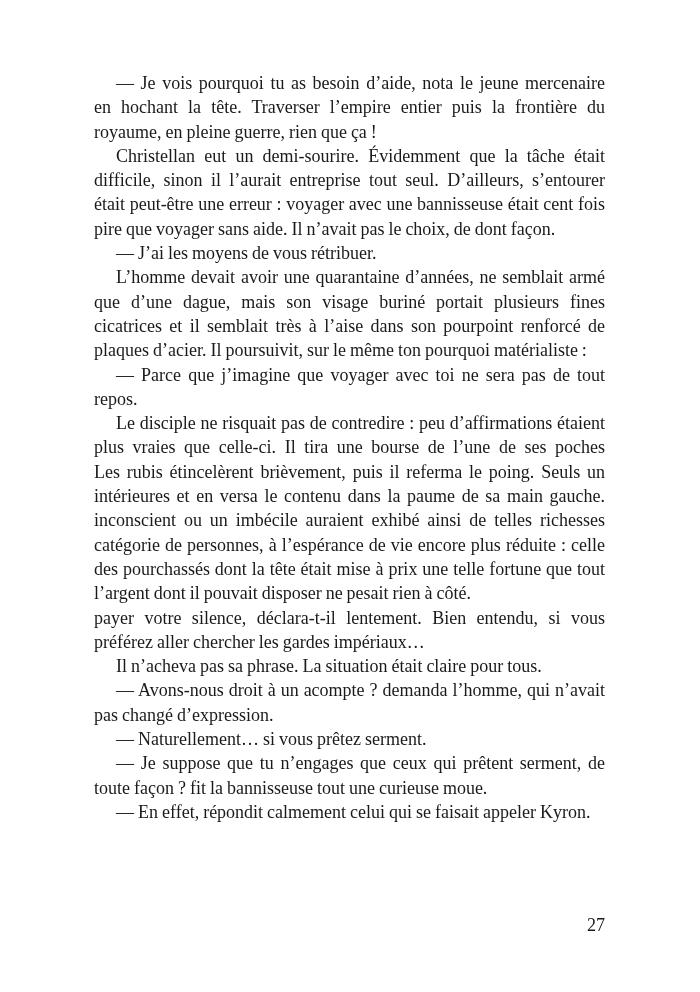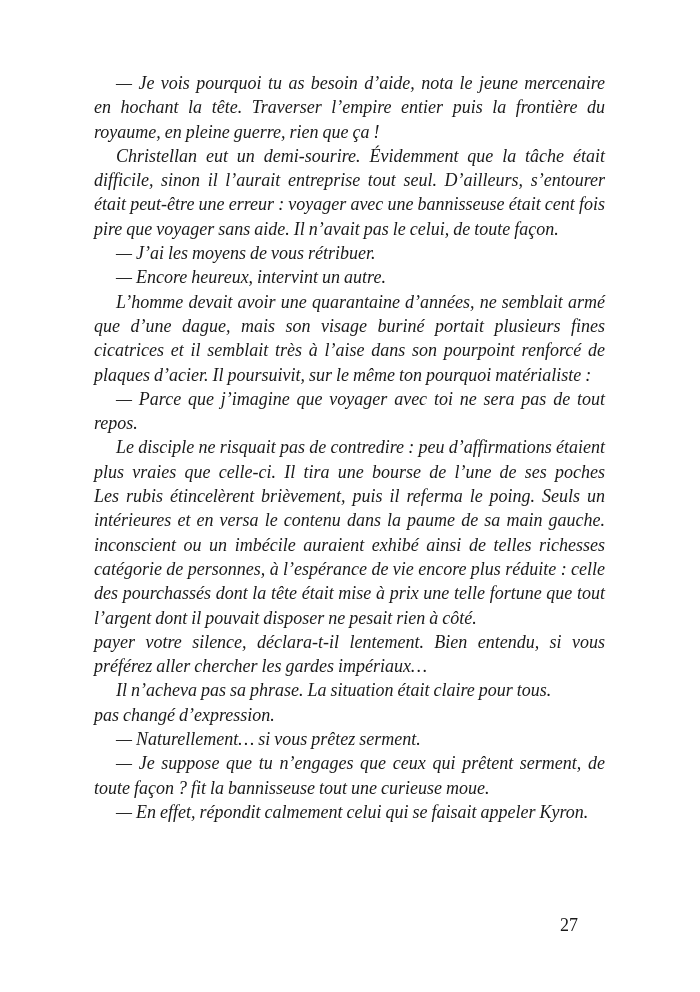--- a/index.html
+++ b/index.html
@@ -30,69 +30,68 @@
     }
     .line {
       display: block;
       height: 24.3px;
       line-height: 24.3px;
       font-size: 18px;
       white-space: nowrap;
       text-align: justify;
       text-align-last: justify;
       word-spacing: -0.5px;
-      font-style: italic;
     }
     .line.indent {
       padding-left: 22px;
     }
     .line.last {
       text-align-last: left;
     }
     .page-number {
       position: absolute;
       left: 560px;
       top: 913px;
       width: 45px;
-      text-align: left;
+      text-align: right;
       font-size: 18px;
       line-height: 24px;
     }
   </style>
 </head>
 <body>
 
 <div class="page">
   <div class="text-block">
     <span class="line indent">— Je vois pourquoi tu as besoin d’aide, nota le jeune mercenaire</span>
     <span class="line">en hochant la tête. Traverser l’empire entier puis la frontière du</span>
     <span class="line last">royaume, en pleine guerre, rien que ça !</span>
     <span class="line indent">Christellan eut un demi-sourire. Évidemment que la tâche était</span>
     <span class="line">difficile, sinon il l’aurait entreprise tout seul. D’ailleurs, s’entourer</span>
     <span class="line">était peut-être une erreur : voyager avec une bannisseuse était cent fois</span>
-    <span class="line last">pire que voyager sans aide. Il n’avait pas le celui, de toute façon.</span>
+    <span class="line last">pire que voyager sans aide. Il n’avait pas le choix, de dont façon.</span>
     <span class="line indent last">— J’ai les moyens de vous rétribuer.</span>
-    <span class="line indent last">— Encore heureux, intervint un autre.</span>
     <span class="line indent">L’homme devait avoir une quarantaine d’années, ne semblait armé</span>
     <span class="line">que d’une dague, mais son visage buriné portait plusieurs fines</span>
     <span class="line">cicatrices et il semblait très à l’aise dans son pourpoint renforcé de</span>
     <span class="line last">plaques d’acier. Il poursuivit, sur le même ton pourquoi matérialiste :</span>
     <span class="line indent">— Parce que j’imagine que voyager avec toi ne sera pas de tout</span>
     <span class="line last">repos.</span>
     <span class="line indent">Le disciple ne risquait pas de contredire : peu d’affirmations étaient</span>
     <span class="line">plus vraies que celle-ci. Il tira une bourse de l’une de ses poches</span>
     <span class="line">Les rubis étincelèrent brièvement, puis il referma le poing. Seuls un</span>
     <span class="line">intérieures et en versa le contenu dans la paume de sa main gauche.</span>
     <span class="line">inconscient ou un imbécile auraient exhibé ainsi de telles richesses</span>
     <span class="line">catégorie de personnes, à l’espérance de vie encore plus réduite : celle</span>
     <span class="line">des pourchassés dont la tête était mise à prix une telle fortune que tout</span>
     <span class="line last">l’argent dont il pouvait disposer ne pesait rien à côté.</span>
     <span class="line">payer votre silence, déclara-t-il lentement. Bien entendu, si vous</span>
     <span class="line last">préférez aller chercher les gardes impériaux…</span>
     <span class="line indent last">Il n’acheva pas sa phrase. La situation était claire pour tous.</span>
+    <span class="line indent">— Avons-nous droit à un acompte ? demanda l’homme, qui n’avait</span>
     <span class="line last">pas changé d’expression.</span>
     <span class="line indent last">— Naturellement… si vous prêtez serment.</span>
     <span class="line indent">— Je suppose que tu n’engages que ceux qui prêtent serment, de</span>
     <span class="line last">toute façon ? fit la bannisseuse tout une curieuse moue.</span>
     <span class="line indent last">— En effet, répondit calmement celui qui se faisait appeler Kyron.</span>
   </div>
   <div class="page-number">27</div>
 </div>
 
 </body></html>

